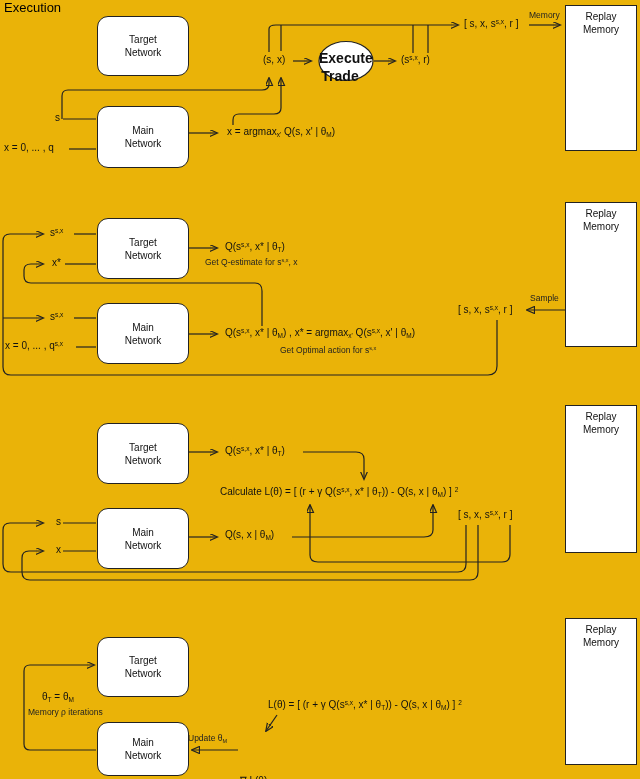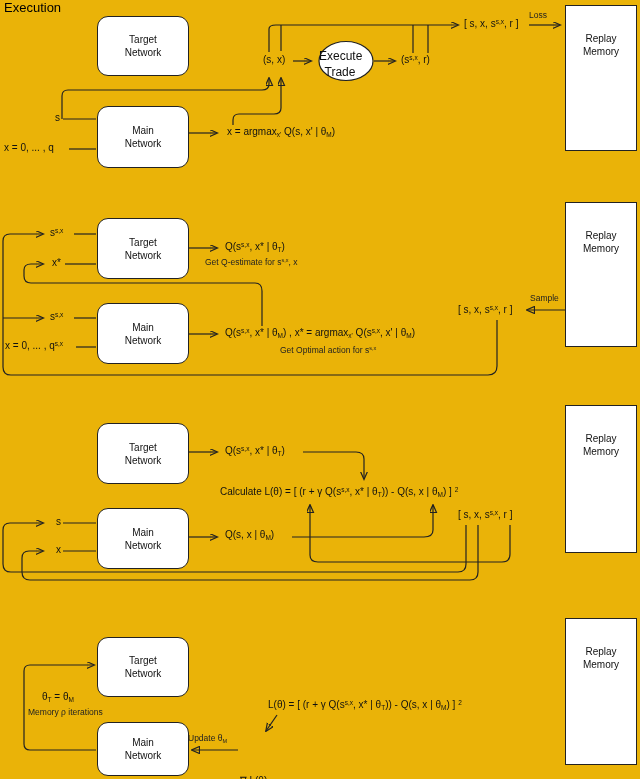--- a/index.html
+++ b/index.html
@@ -6,27 +6,27 @@
   .canvas{position:relative;width:640px;height:779px;background:#eab308;
           font-family:"Liberation Sans",sans-serif;color:#111;overflow:hidden;}
   svg.wires{position:absolute;left:0;top:0;width:640px;height:779px;}
   .wires path{fill:none;stroke:#222;stroke-width:1.2;}
   .wires ellipse{fill:#fff;stroke:#222;stroke-width:1.2;}
   .nbox{position:absolute;border:1.3px solid #222;border-radius:11px;background:#fff;
         display:flex;align-items:center;justify-content:center;text-align:center;
         font-size:10px;line-height:1.3;}
   .rbox{position:absolute;border:1.3px solid #222;background:#fff;
         display:flex;justify-content:center;text-align:center;
-        font-size:10px;line-height:1.3;padding-top:26px;box-sizing:border-box;}
+        font-size:10px;line-height:1.3;padding-top:4px;box-sizing:border-box;}
   .nbox span,.rbox span{display:block;width:50px;}
   .ttl{position:absolute;font-size:13px;white-space:nowrap;color:#000;}
   .lbl{position:absolute;font-size:10px;line-height:1.15;white-space:nowrap;}
   .cap{position:absolute;font-size:8.5px;line-height:1.15;white-space:nowrap;color:#222;}
   .ell-lbl{position:absolute;left:319px;top:49px;width:42px;text-align:center;
-           font-size:12px;line-height:1.3;}
+           font-size:14px;line-height:1.3;font-weight:bold;}
   .lbl sup,.cap sup{font-size:0.65em;vertical-align:0.5em;line-height:0;}
   .lbl sub,.cap sub{font-size:0.65em;vertical-align:-0.3em;line-height:0;}
 </style>
 </head>
 <body>
 
 <div class="canvas">
 
   <svg class="wires" viewBox="0 0 640 779">
     <defs>
@@ -115,21 +115,21 @@
       <span>Replay Memory</span>
     </div>
 
   <div class="lbl" style="left:55px;top:112px">s</div>
   <div class="lbl" style="left:4px;top:142px">x = 0, ... , q</div>
   <div class="lbl" style="left:227px;top:126px">x = argmax<sub>x'</sub> Q(s, x' | θ<sub>M</sub>)</div>
   <div class="lbl" style="left:263px;top:54px">(s, x)</div>
   <div class="ell-lbl">Execute Trade</div>
   <div class="lbl" style="left:401px;top:54px">(s<sup>s,x</sup>, r)</div>
   <div class="lbl" style="left:464px;top:18px">[ s, x, s<sup>s,x</sup>, r ]</div>
-  <div class="cap" style="left:529px;top:11px">Loss</div>
+  <div class="cap" style="left:529px;top:11px">Memory</div>
 
   <div class="lbl" style="left:50px;top:227px">s<sup>s,x</sup></div>
   <div class="lbl" style="left:52px;top:257px">x*</div>
   <div class="lbl" style="left:50px;top:311px">s<sup>s,x</sup></div>
   <div class="lbl" style="left:5px;top:340px">x = 0, ... , q<sup>s,x</sup></div>
   <div class="lbl" style="left:225px;top:241px">Q(s<sup>s,x</sup>, x* | θ<sub>T</sub>)</div>
   <div class="cap" style="left:205px;top:258px">Get Q-estimate for s<sup>s,x</sup>, x</div>
   <div class="lbl" style="left:225px;top:327px">Q(s<sup>s,x</sup>, x* | θ<sub>M</sub>) ,  x* = argmax<sub>x'</sub> Q(s<sup>s,x</sup>, x' | θ<sub>M</sub>)</div>
   <div class="cap" style="left:280px;top:346px">Get Optimal action for s<sup>s,x</sup></div>
   <div class="lbl" style="left:458px;top:304px">[ s, x, s<sup>s,x</sup>, r ]</div>

